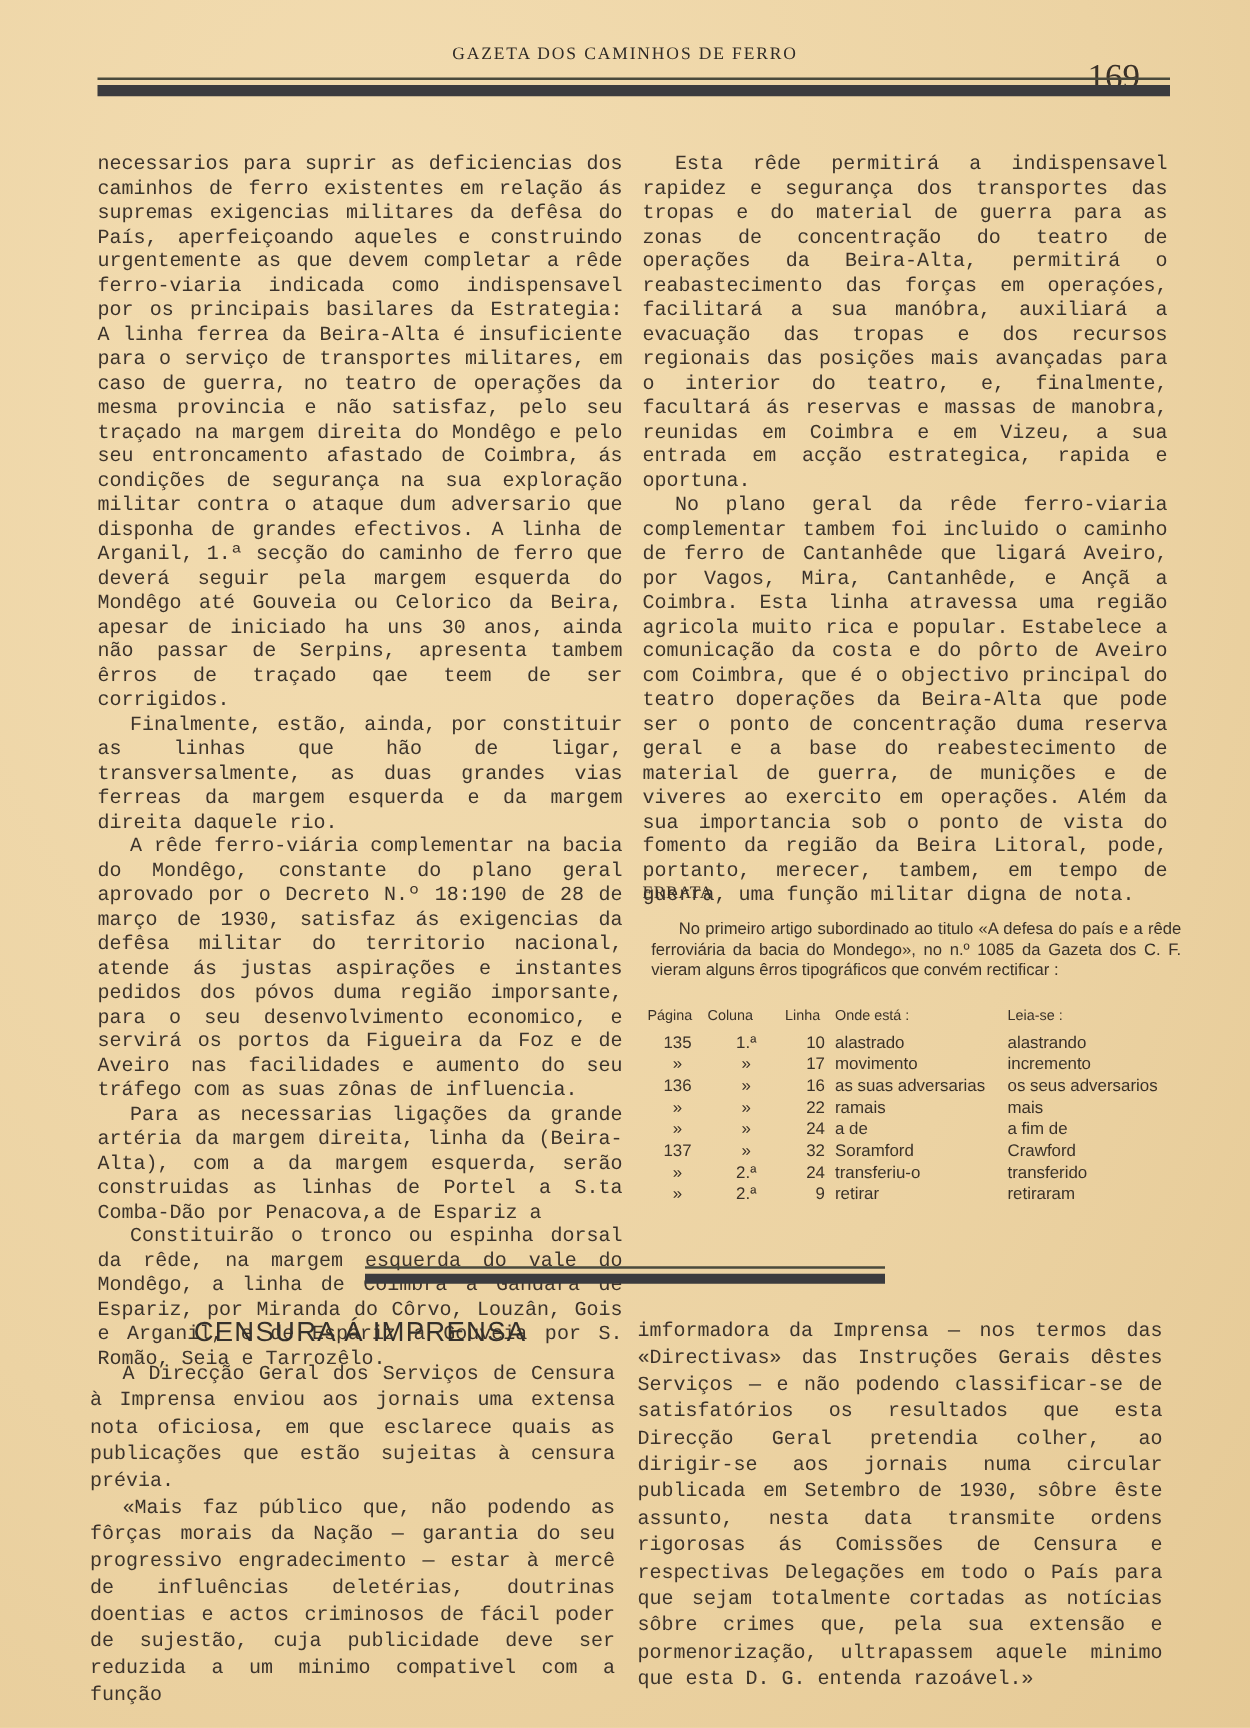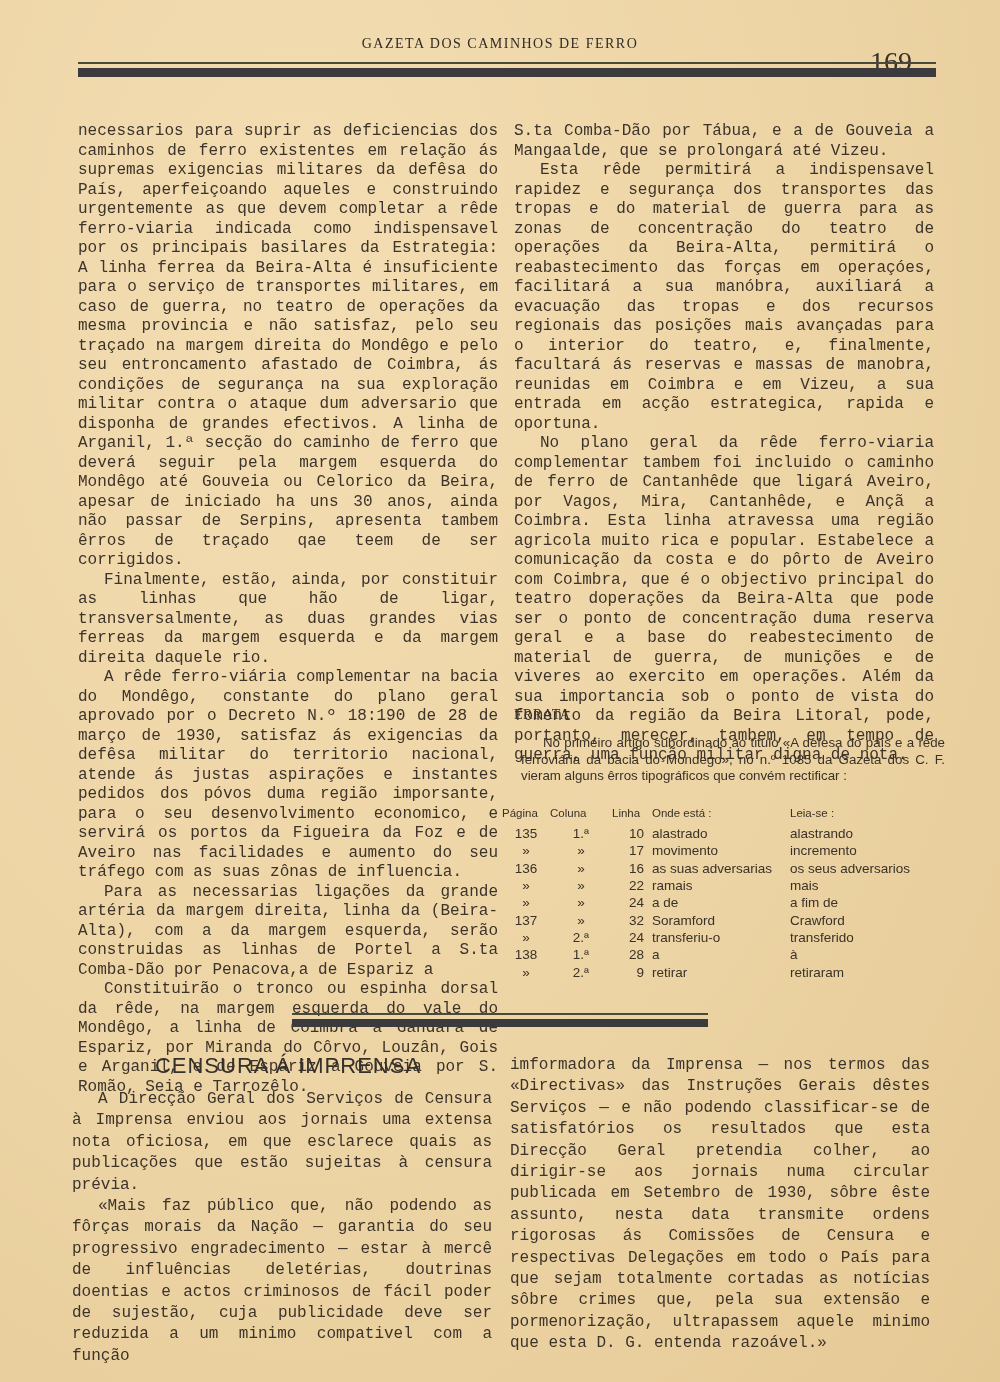--- a/index.html
+++ b/index.html
@@ -35,21 +35,21 @@
   .errata-title {
     position: absolute; left: 514px; top: 707px; width: 420px;
     text-align: left; font-family: Liberation Serif, serif; font-size: 14px; letter-spacing: 0.5px;
   }
   .errata-intro {
     position: absolute; left: 510px; top: 735px; width: 424px;
     font-family: "Liberation Sans", sans-serif; font-size: 13.3px; line-height: 16.5px; text-align: justify; margin-left: 11px;
   }
   .errata-intro p { margin: 0; text-indent: 22px; }
   .errata-table {
-    position: absolute; left: 502px; top: 807px; width: 420px;
+    position: absolute; left: 518px; top: 807px; width: 420px;
     font-family: "Liberation Sans", sans-serif; font-size: 13.5px;
     border-collapse: collapse;
   }
   .errata-table th { font-weight: normal; font-size: 11.5px; text-align: left; padding: 0 0 6px 0; }
   .errata-table td { padding: 0; height: 17.3px; }
   .c-pag { width: 48px; text-align: center; }
   .c-col { width: 62px; text-align: center; }
   .c-lin { width: 32px; text-align: right; padding-right: 8px !important; }
   .c-onde { width: 138px; }
   .c-leia { }
@@ -71,21 +71,20 @@
 
 <div class="col" id="col-left">
   <p>necessarios para suprir as deficiencias dos caminhos de ferro existentes em relação ás supremas exigencias militares da defêsa do País, aperfeiçoando aqueles e construindo urgentemente as que devem completar a rêde ferro-viaria indicada como indispensavel por os principais basilares da Estrategia: A linha ferrea da Beira-Alta é insuficiente para o serviço de transportes militares, em caso de guerra, no teatro de operações da mesma provincia e não satisfaz, pelo seu traçado na margem direita do Mondêgo e pelo seu entroncamento afastado de Coimbra, ás condições de segurança na sua exploração militar contra o ataque dum adversario que disponha de grandes efectivos. A linha de Arganil, 1.ª secção do caminho de ferro que deverá seguir pela margem esquerda do Mondêgo até Gouveia ou Celorico da Beira, apesar de iniciado ha uns 30 anos, ainda não passar de Serpins, apresenta tambem êrros de traçado qae teem de ser corrigidos.</p>
   <p class="indent">Finalmente, estão, ainda, por constituir as linhas que hão de ligar, transversalmente, as duas grandes vias ferreas da margem esquerda e da margem direita daquele rio.</p>
   <p class="indent">A rêde ferro-viária complementar na bacia do Mondêgo, constante do plano geral aprovado por o Decreto N.º 18:190 de 28 de março de 1930, satisfaz ás exigencias da defêsa militar do territorio nacional, atende ás justas aspirações e instantes pedidos dos póvos duma região imporsante, para o seu desenvolvimento economico, e servirá os portos da Figueira da Foz e de Aveiro nas facilidades e aumento do seu tráfego com as suas zônas de influencia.</p>
   <p class="indent">Para as necessarias ligações da grande artéria da margem direita, linha da (Beira-Alta), com a da margem esquerda, serão construidas as linhas de Portel a S.ta Comba-Dão por Penacova,a de Espariz a</p>
   <p class="indent">Constituirão o tronco ou espinha dorsal da rêde, na margem esquerda do vale do Mondêgo, a linha de Coimbra á Gandara de Espariz, por Miranda do Côrvo, Louzân, Gois e Arganil, e de Espariz a Gouveia por S. Romão, Seia e Tarrozêlo.</p>
 </div>
 
 <div class="col" id="col-right">
-  <p>S.ta Comba-Dão por Tábua, e a de Gouveia a Mangaalde, que se prolongará até Vizeu.</p>
   <p class="indent">Esta rêde permitirá a indispensavel rapidez e segurança dos transportes das tropas e do material de guerra para as zonas de concentração do teatro de operações da Beira-Alta, permitirá o reabastecimento das forças em operaçóes, facilitará a sua manóbra, auxiliará a evacuação das tropas e dos recursos regionais das posições mais avançadas para o interior do teatro, e, finalmente, facultará ás reservas e massas de manobra, reunidas em Coimbra e em Vizeu, a sua entrada em acção estrategica, rapida e oportuna.</p>
   <p class="indent">No plano geral da rêde ferro-viaria complementar tambem foi incluido o caminho de ferro de Cantanhêde que ligará Aveiro, por Vagos, Mira, Cantanhêde, e Ançã a Coimbra. Esta linha atravessa uma região agricola muito rica e popular. Estabelece a comunicação da costa e do pôrto de Aveiro com Coimbra, que é o objectivo principal do teatro doperações da Beira-Alta que pode ser o ponto de concentração duma reserva geral e a base do reabestecimento de material de guerra, de munições e de viveres ao exercito em operações. Além da sua importancia sob o ponto de vista do fomento da região da Beira Litoral, pode, portanto, merecer, tambem, em tempo de guerra, uma função militar digna de nota.</p>
 </div>
 
 <div class="errata-title">ERRATA</div>
 <div class="errata-intro">
   <p>No primeiro artigo subordinado ao titulo «A defesa do país e a rêde ferroviária da bacia do Mondego», no n.º 1085 da Gazeta dos C. F. vieram alguns êrros tipográficos que convém rectificar :</p>
 </div>
 <table class="errata-table">
   <thead>
@@ -141,27 +140,20 @@
         <td class="c-leia">Crawford</td>
       </tr>
     <tr>
         <td class="c-pag">»</td>
         <td class="c-col">2.ª</td>
         <td class="c-lin">24</td>
         <td class="c-onde">transferiu-o</td>
         <td class="c-leia">transferido</td>
       </tr>
     <tr>
-        <td class="c-pag">138</td>
-        <td class="c-col">1.ª</td>
-        <td class="c-lin">28</td>
-        <td class="c-onde">a</td>
-        <td class="c-leia">à</td>
-      </tr>
-    <tr>
         <td class="c-pag">»</td>
         <td class="c-col">2.ª</td>
         <td class="c-lin">9</td>
         <td class="c-onde">retirar</td>
         <td class="c-leia">retiraram</td>
       </tr>
   </tbody>
 </table>
 
 <div class="rule-thin" style="left:292px; top:1013px; width:416px; height:1.5px;"></div>

